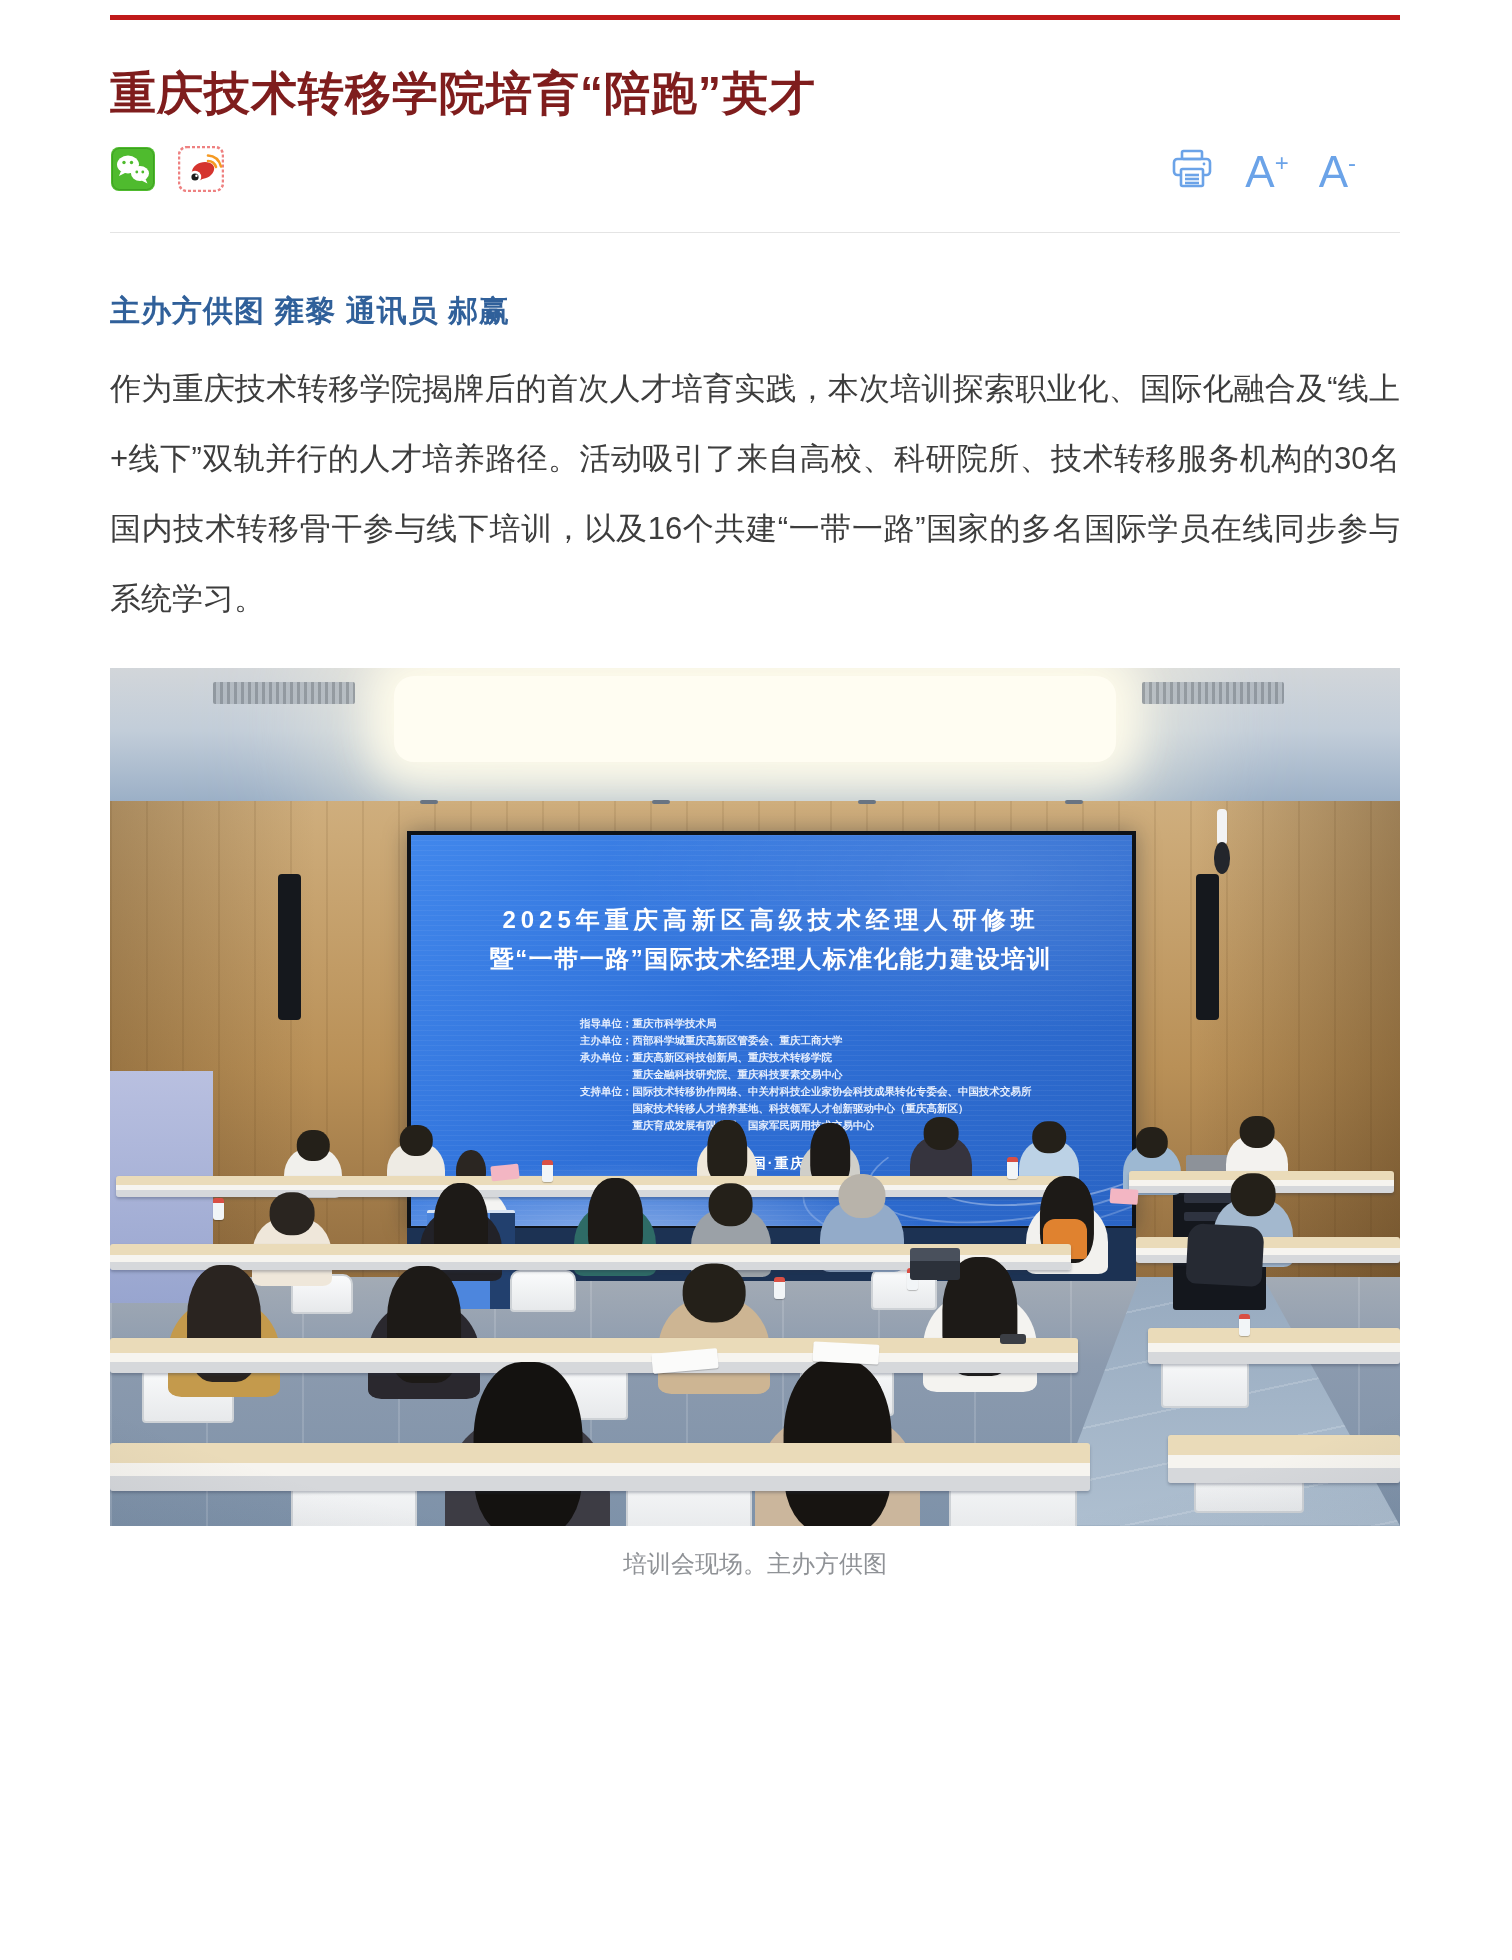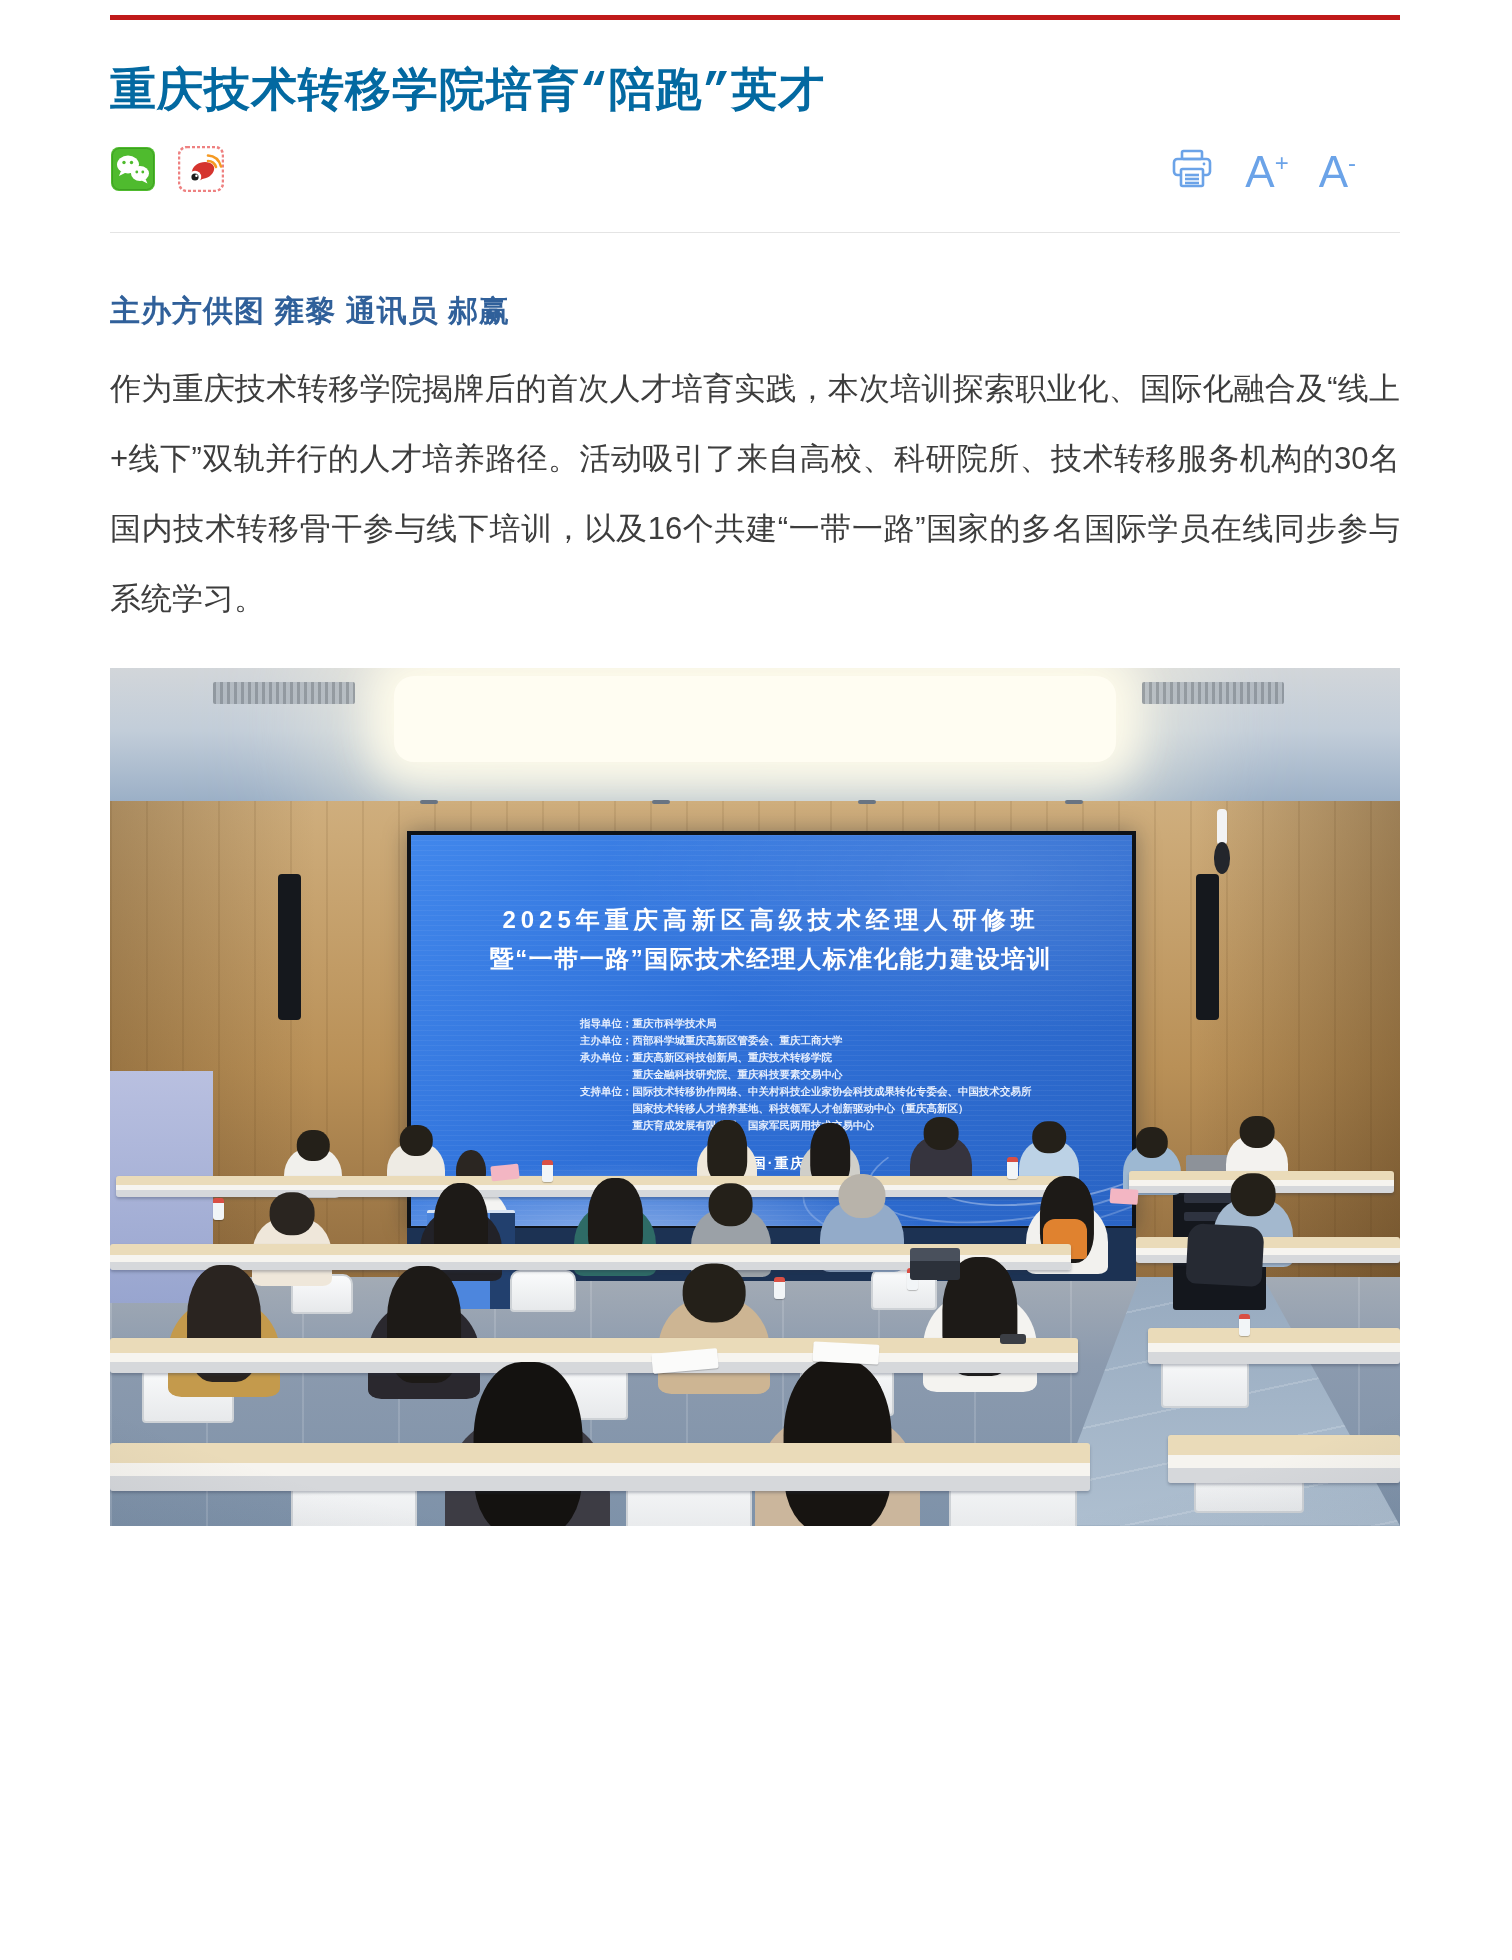--- a/index.html
+++ b/index.html
@@ -8,23 +8,22 @@
     width: 1512px; min-height: 1960px; overflow: hidden;
     font-family: "Liberation Sans", "DejaVu Sans", sans-serif;
     color: #3d3d3d;
   }
   .content { width: 1290px; margin-left: 110px; padding-top: 15px; }
 
   .top-rule { height: 5px; background: #c01a1a; }
 
   h1.title {
     margin-top: 44px;
-    font-size: 46px; line-height: 1.3; font-weight: 700; color: #0369a1;
+    font-size: 46px; line-height: 1.3; font-weight: 700; color: #7f1d1d;
     letter-spacing: 1px;
-    font-family: Liberation Mono, monospace;
   }
 
   .meta { margin-top: 56px; font-size: 26px; color: #75797e; }
   .meta span { margin-right: 8px; }
 
   .tools-row { margin-top: 22px; display: flex; justify-content: space-between; align-items: flex-end; }
   .share { display: flex; gap: 22px; }
   .share a { display: inline-block; width: 46px; height: 46px; cursor: pointer; }
   .share svg { width: 46px; height: 46px; display: block; }
 
@@ -317,14 +316,15 @@
         <div class="bottle" style="left: 87.5%; top: 75.3%; z-index: 14;"></div>
         <div class="card" style="left: 29.5%; top: 57.9%; transform: rotate(-6deg); z-index: 14;"></div>
         <div class="card" style="left: 77.5%; top: 60.7%; transform: rotate(4deg); z-index: 14;"></div>
         <div class="laptop" style="left: 62%; top: 67.6%; z-index: 14;"></div>
         <div class="bag" style="left: 83.5%; top: 64.9%; transform: rotate(3deg); z-index: 14;"></div>
         <div class="doc" style="left: 42%; top: 79.6%; transform: rotate(-5deg); z-index: 14;"></div>
         <div class="doc" style="left: 54.5%; top: 78.7%; transform: rotate(3deg); z-index: 14;"></div>
         <div class="micx" style="left: 69%; top: 77.6%; z-index: 14;"></div>
         <div class="ochair" style="left: 72.3%; top: 64.3%; z-index: 6;"></div>
       </div>
+    <figcaption>培训会现场。主办方供图</figcaption>
   </figure>
 </div>
 
 </body></html>

